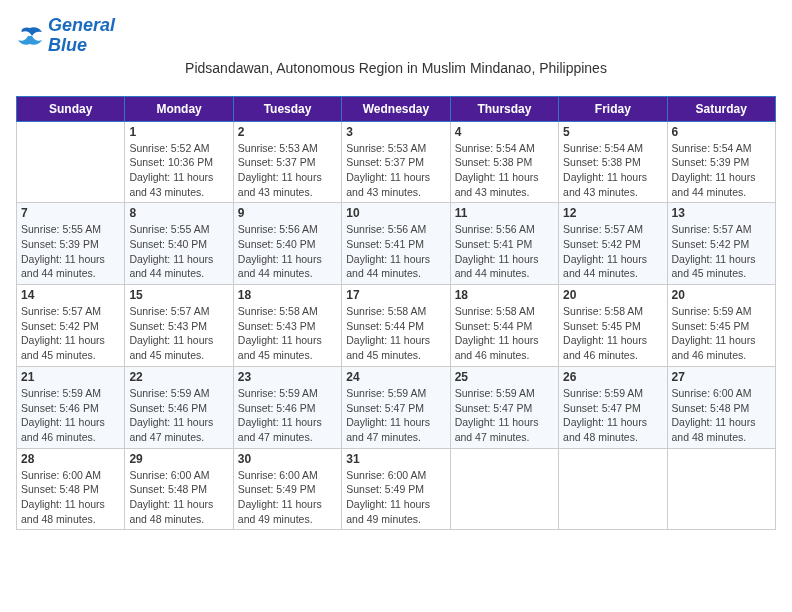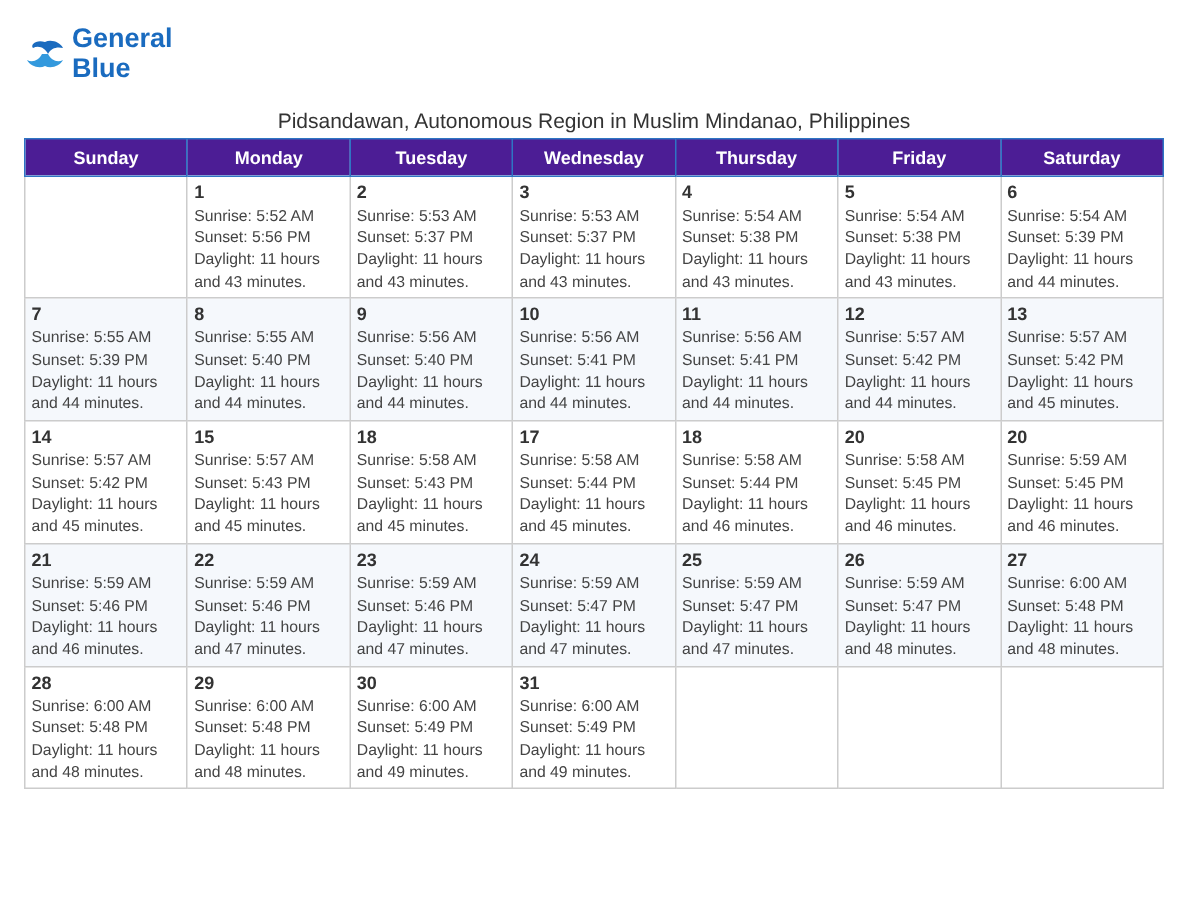--- a/index.html
+++ b/index.html
@@ -6,21 +6,22 @@
     body {
       font-family: Arial, sans-serif;
       background: #fff;
       width: 792px;
       min-height: 612px;
       padding: 16px;
     }
     .header-section {
       display: flex;
       align-items: flex-start;
-      margin-bottom: 16px;
+      margin-bottom: 4px;
+      font-style: italic;
     }
     .logo {
       display: flex;
       align-items: center;
       gap: 4px;
     }
     .logo-text {
       font-size: 18px;
       font-weight: bold;
       color: #333;
@@ -36,21 +37,21 @@
     .month-title {
       font-size: 32px;
       font-weight: bold;
       color: #333;
       text-align: right;
     }
     .subtitle {
       text-align: center;
       font-size: 14px;
       color: #333;
-      margin-bottom: 4px;
+      margin-bottom: 20px;
       font-weight: 500;
     }
     .calendar {
       width: 100%;
       border-collapse: collapse;
       font-size: 10.5px;
     }
     .calendar th {
       background-color: #4c1d95;
       color: #fff;
@@ -115,21 +116,21 @@
         <th>Saturday</th>
       </tr>
   </thead>
   <tbody id="calendar-body">
   <tr>
         <td class="empty-cell"></td>
         <td>
         <div class="day-number">1</div>
         <div class="day-info">
           <div>Sunrise: 5:52 AM</div>
-          <div>Sunset: 5:56 PM</div>
+          <div>Sunset: 10:36 PM</div>
           <div>Daylight: 11 hours and 43 minutes.</div>
         </div>
       </td>
         <td>
         <div class="day-number">2</div>
         <div class="day-info">
           <div>Sunrise: 5:53 AM</div>
           <div>Sunset: 5:37 PM</div>
           <div>Daylight: 11 hours and 43 minutes.</div>
         </div>

